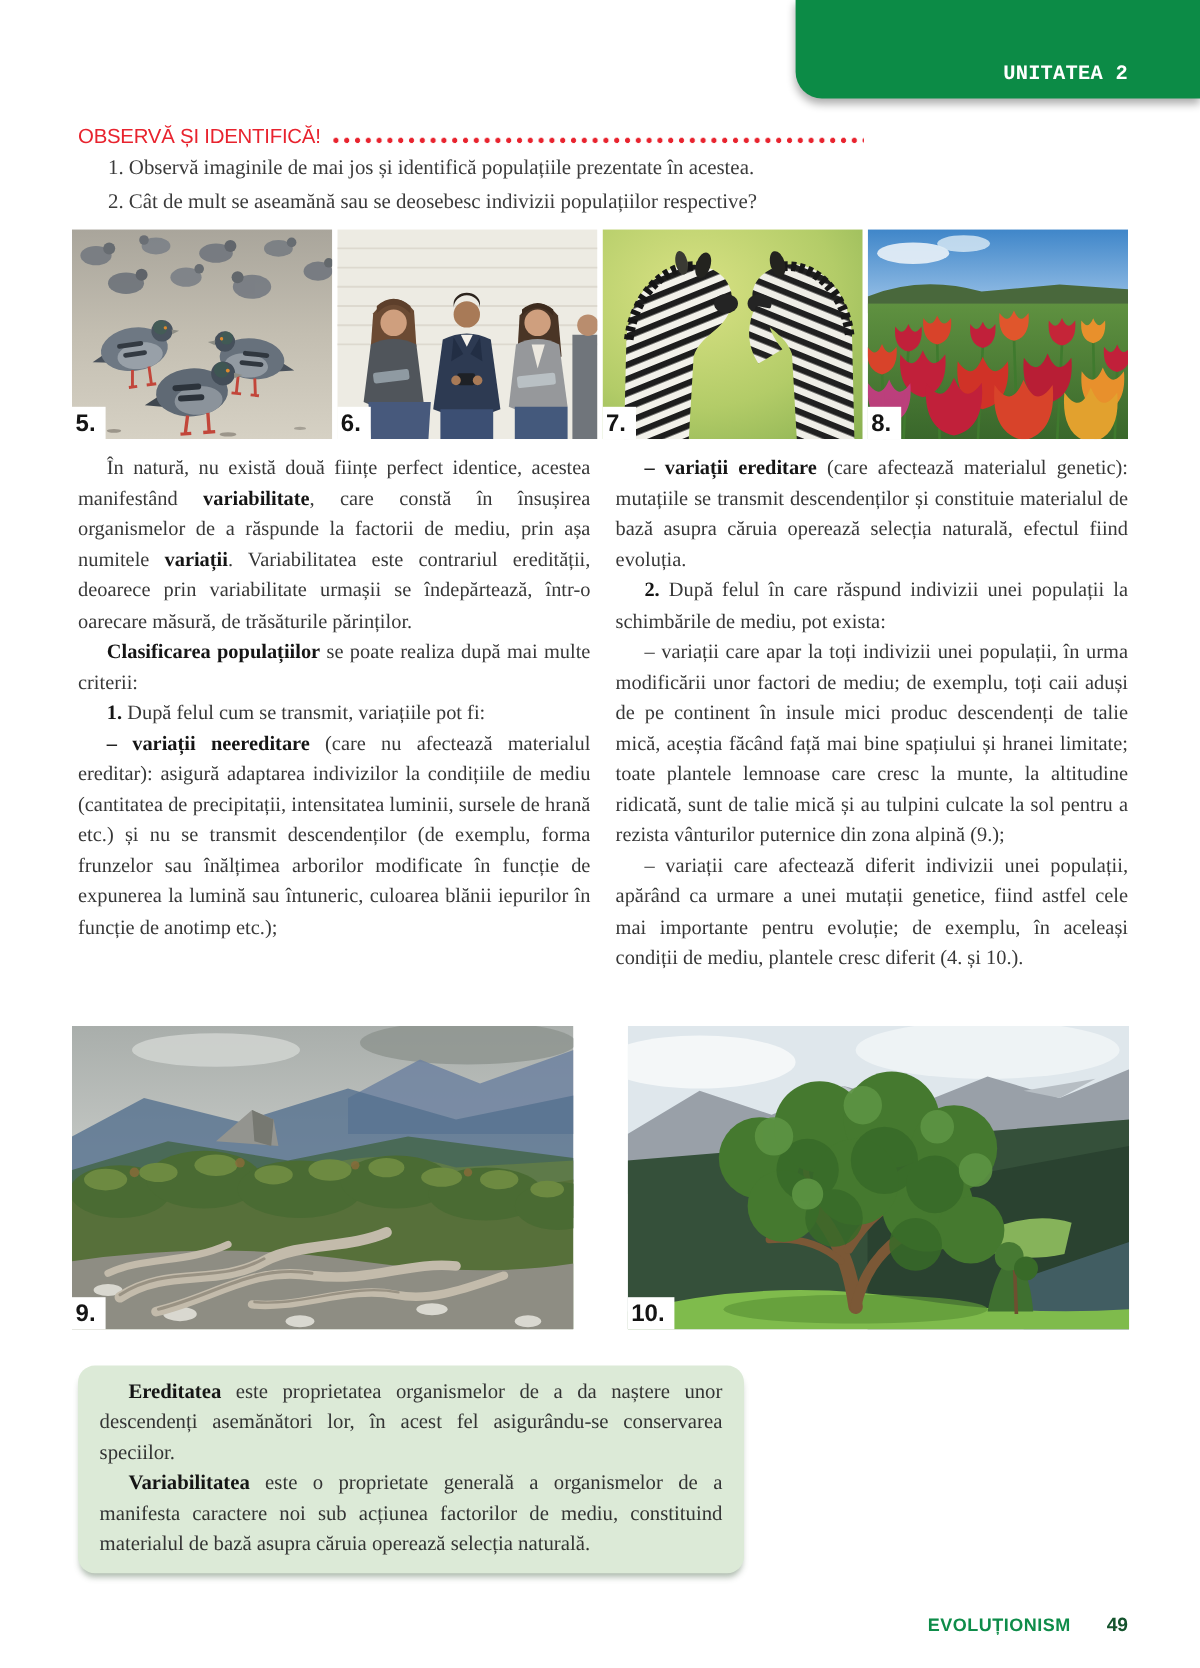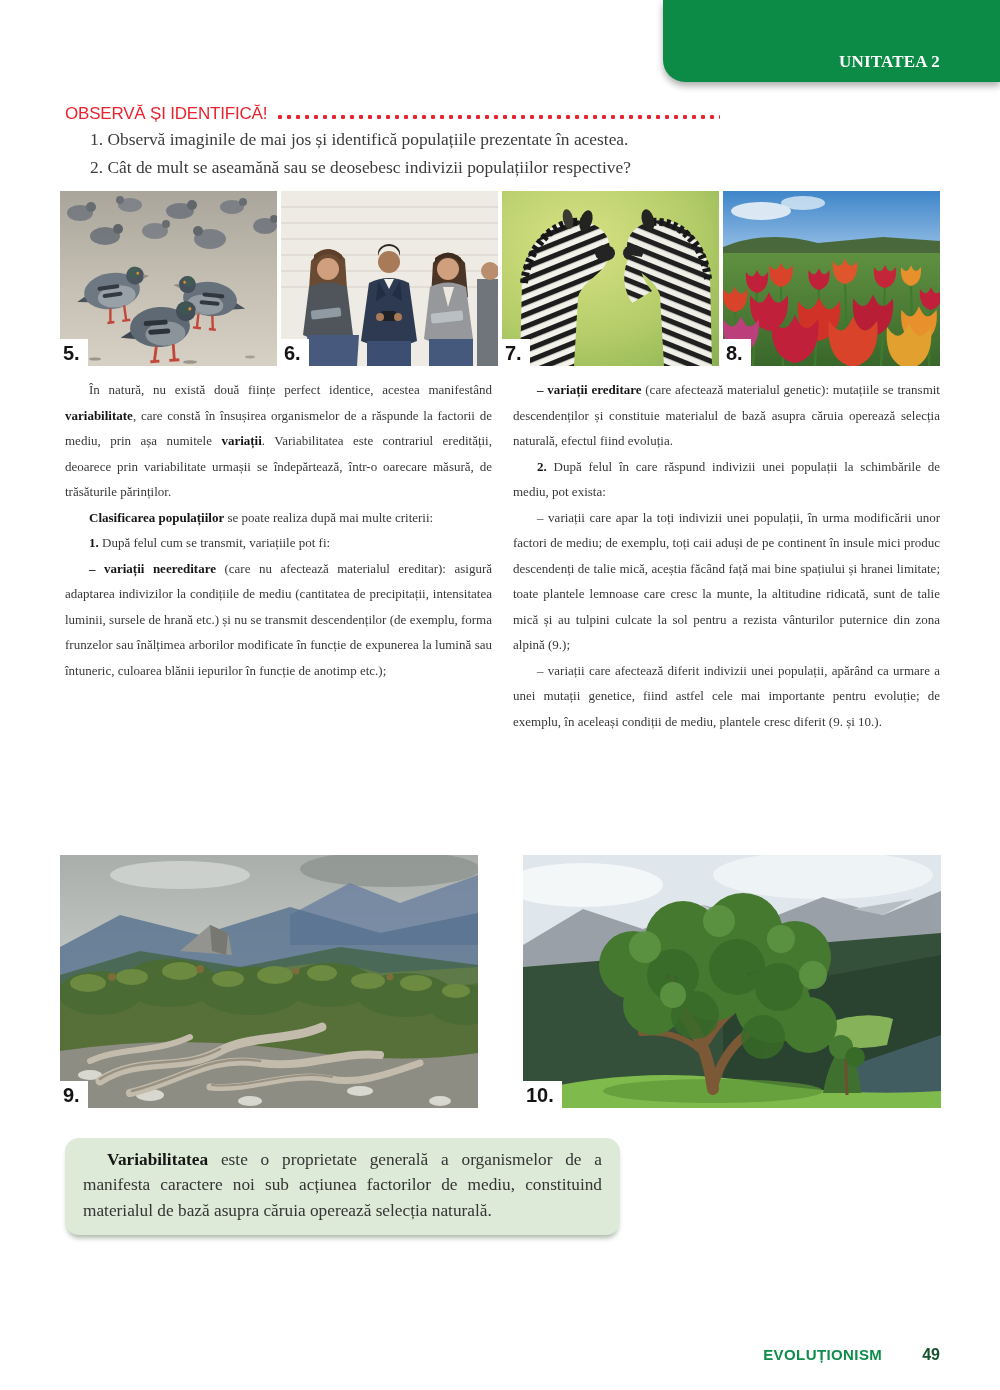--- a/index.html
+++ b/index.html
@@ -4,21 +4,21 @@
 <style>
   html,body{margin:0;padding:0;background:#ffffff;}
   #page{position:relative;width:1000px;height:1390px;background:#ffffff;overflow:hidden;
         font-family:"Liberation Serif",serif;color:#383838;}
 
   
   .unit-tab{position:absolute;left:663px;top:0;width:337px;height:82px;background:#0c8b46;
             border-radius:0 0 0 22px;box-shadow:0 4px 7px rgba(0,0,0,.32);
             display:flex;align-items:flex-end;justify-content:flex-end;
             padding:0 60px 10px 0;box-sizing:border-box;}
-  .unit-tab span{font-family:Liberation Serif, serif;font-weight:bold;font-size:17px;
+  .unit-tab span{font-family:Liberation Mono, monospace;font-weight:bold;font-size:17px;
                  color:#ffffff;letter-spacing:.2px;}
 
   
   .head-row{display:flex;align-items:flex-end;}
   .head-label{font-family:"Liberation Sans",sans-serif;font-weight:normal;font-size:17px;
               letter-spacing:-.2px;white-space:nowrap;}
   .leader{flex:1;height:6px;margin:0 0 4px 10px;background-repeat:repeat-x;
           background-size:9px 6px;}
   .leader.red{background-image:radial-gradient(circle at 3px 3px,#e8232e 2px,transparent 2.4px);}
   .leader.green{background-image:radial-gradient(circle at 3px 3px,#0a7f41 2px,transparent 2.4px);}
@@ -34,21 +34,21 @@
   .ph1{width:217px;height:175px;}
   .ph2{width:418px;height:253px;}
   figure svg{display:block;width:100%;height:100%;}
   .fig-num{position:absolute;left:0;bottom:0;background:#ffffff;color:#141414;
            font-family:"Liberation Sans",sans-serif;font-weight:bold;font-size:20px;
            line-height:1;padding:4px 8px 3px 3px;}
 
   
   .article{position:absolute;left:65px;top:377px;width:875px;display:flex;gap:21px;}
   .col{width:427px;}
-  .para{margin:0;text-indent:24px;text-align:justify;font-size:13px;line-height:25.5px;color:#383838;}
+  .para{margin:0;text-indent:24px;text-align:justify;font-size:17px;line-height:25.5px;color:#383838;}
   .para .b{font-weight:bold;color:#151515;}
 
   
   .retine{position:absolute;left:65px;top:1134px;width:555px;}
   .retine .head-label{color:#0a7f41;}
   .retine-box{margin-top:4px;background:#dcead7;border-radius:14px;
               box-shadow:0 5px 5px -2px rgba(70,100,70,.45);
               padding:9px 18px 12px 18px;box-sizing:border-box;}
   .retine-box .para{font-size:17.3px;line-height:25.4px;color:#343434;}
 
@@ -57,21 +57,21 @@
   .vocab-tab{position:absolute;right:0;top:0;width:123px;height:29px;background:#76b843;
              border-radius:10px 16px 0 0;display:flex;align-items:center;justify-content:center;}
   .vocab-tab span{font-family:"DejaVu Sans",sans-serif;font-weight:bold;font-size:15.5px;color:#ffffff;}
   .vocab-box{margin-top:29px;background:#e9f1dd;border-radius:16px 0 16px 16px;
              padding:13px 15px 14px 17px;box-sizing:border-box;min-height:153px;}
   .vocab-term{font-family:"DejaVu Sans",sans-serif;font-weight:bold;font-size:16.5px;color:#67a93e;margin:0 0 6px 0;}
   .vocab-def{font-family:"DejaVu Sans",sans-serif;font-size:14.6px;line-height:21.8px;color:#3e4347;
              margin:0;text-align:justify;text-indent:20px;letter-spacing:.1px;}
 
   
-  .footer{position:absolute;right:60px;bottom:26px;display:flex;align-items:baseline;gap:40px;}
+  .footer{position:absolute;right:60px;bottom:26px;display:flex;align-items:baseline;gap:30px;}
   .footer .sect{font-family:"Liberation Sans",sans-serif;font-weight:bold;font-size:15px;
                 color:#0e8c49;letter-spacing:.4px;}
   .footer .pnum{font-family:"Liberation Sans",sans-serif;font-weight:bold;font-size:16px;color:#14532d;}
 </style>
 </head>
 <body>
 
 <div id="page">
 
   <div class="unit-tab">
@@ -297,21 +297,21 @@
     <div class="col">
       <p class="para"><span>În natură, nu există două ființe perfect identice, acestea manifestând </span><span class="b">variabilitate</span><span>, care constă în însușirea organismelor de a răspunde la factorii de mediu, prin așa numitele </span><span class="b">variații</span><span>. Variabilitatea este contrariul eredității, deoarece prin variabilitate urmașii se îndepărtează, într-o oarecare măsură, de trăsăturile părinților.</span></p>
       <p class="para"><span class="b">Clasificarea populațiilor</span><span> se poate realiza după mai multe criterii:</span></p>
       <p class="para"><span class="b">1.</span><span> După felul cum se transmit, variațiile pot fi:</span></p>
       <p class="para"><span class="b">– variații neereditare</span><span> (care nu afectează materialul ereditar): asigură adaptarea indivizilor la condițiile de mediu (cantitatea de precipitații, intensitatea luminii, sursele de hrană etc.) și nu se transmit descendenților (de exemplu, forma frunzelor sau înălțimea arborilor modificate în funcție de expunerea la lumină sau întuneric, culoarea blănii iepurilor în funcție de anotimp etc.);</span></p>
     </div>
     <div class="col">
       <p class="para"><span class="b">– variații ereditare</span><span> (care afectează materialul genetic): mutațiile se transmit descendenților și constituie materialul de bază asupra căruia operează selecția naturală, efectul fiind evoluția.</span></p>
       <p class="para"><span class="b">2.</span><span> După felul în care răspund indivizii unei populații la schimbările de mediu, pot exista:</span></p>
       <p class="para"><span>– variații care apar la toți indivizii unei populații, în urma modificării unor factori de mediu; de exemplu, toți caii aduși de pe continent în insule mici produc descendenți de talie mică, aceștia făcând față mai bine spațiului și hranei limitate; toate plantele lemnoase care cresc la munte, la altitudine ridicată, sunt de talie mică și au tulpini culcate la sol pentru a rezista vânturilor puternice din zona alpină (9.);</span></p>
-      <p class="para"><span>– variații care afectează diferit indivizii unei populații, apărând ca urmare a unei mutații genetice, fiind astfel cele mai importante pentru evoluție; de exemplu, în aceleași condiții de mediu, plantele cresc diferit (9. și 10.).</span></p>
+      <p class="para"><span>– variații care afectează diferit indivizii unei populații, apărând ca urmare a unei mutații genetice, fiind astfel cele mai importante pentru evoluție; de exemplu, în aceleași condiții de mediu, plantele cresc diferit (4. și 10.).</span></p>
     </div>
   </div>
 
   <div class="photo-row2">
 
     <figure class="ph2">
       <svg viewBox="0 0 418 253" preserveAspectRatio="none">
         <defs>
           <linearGradient id="sky9" x1="0" y1="0" x2="0" y2="1">
             <stop offset="0" stop-color="#a9aeab"></stop>
@@ -427,20 +427,21 @@
         <path d="M322,188 L324,240" stroke="#6e4f30" stroke-width="3" fill="none"></path>
         <circle cx="318" cy="192" r="12" fill="#477a33"></circle>
           <circle cx="332" cy="202" r="10" fill="#386a28"></circle>
       </svg>
       <figcaption class="fig-num">10.</figcaption>
     </figure>
   </div>
 
   <div class="retine">
     <div class="retine-box">
+      <p class="para"><span class="b">Ereditatea</span><span> este proprietatea organismelor de a da naștere unor descendenți asemănători lor, în acest fel asigurându-se conservarea speciilor.</span></p>
       <p class="para"><span class="b">Variabilitatea</span><span> este o proprietate generală a organismelor de a manifesta caractere noi sub acțiunea factorilor de mediu, constituind materialul de bază asupra căruia operează selecția naturală.</span></p>
     </div>
   </div>
 
 
   <div class="footer">
     <span class="sect">EVOLUȚIONISM</span>
     <span class="pnum">49</span>
   </div>
 

